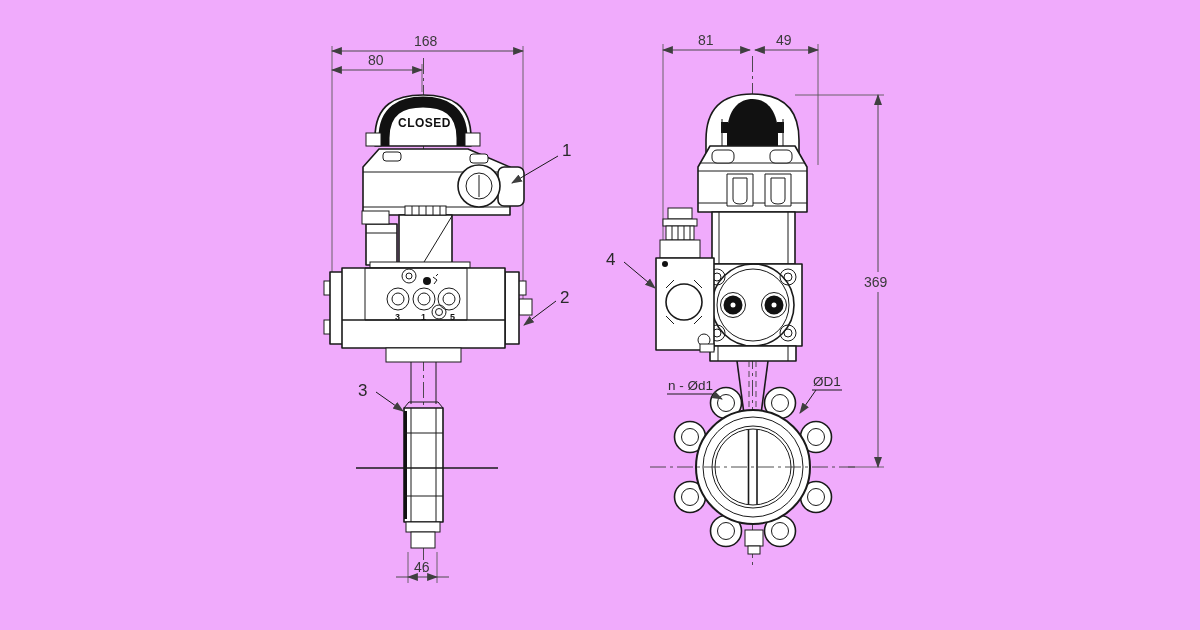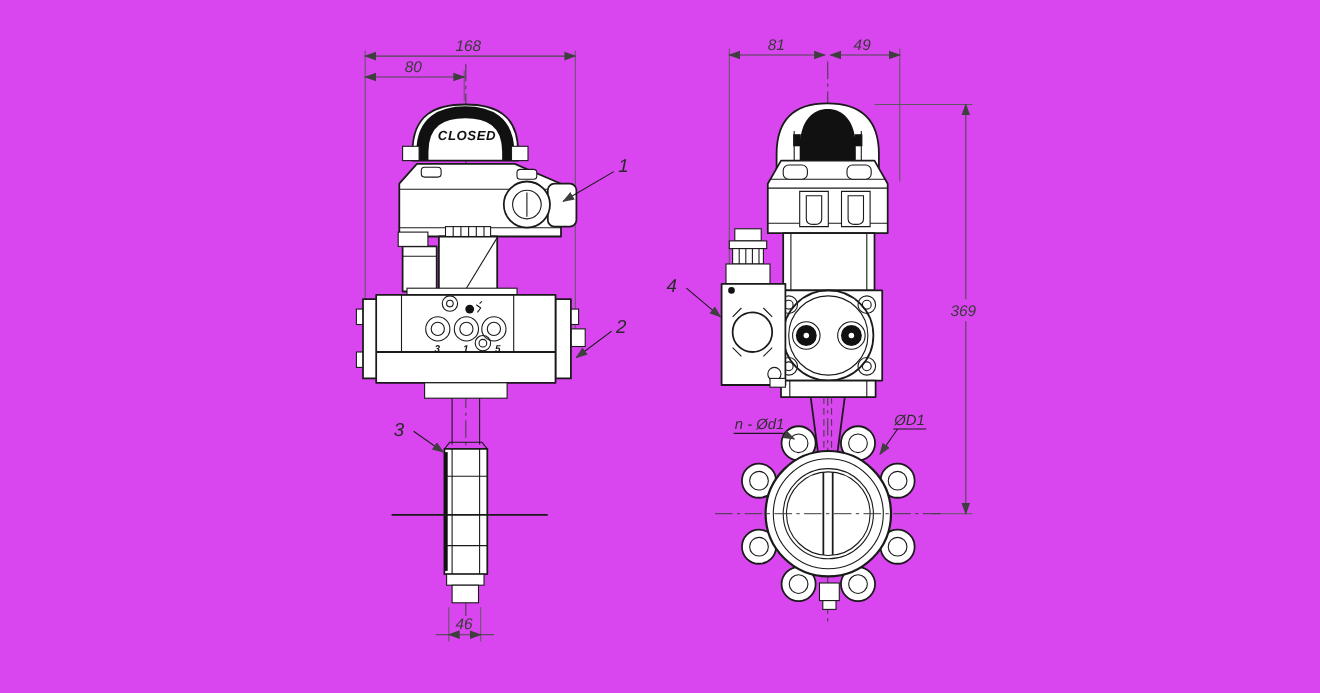--- a/index.html
+++ b/index.html
@@ -1,17 +1,17 @@
 <!DOCTYPE html>
 <html><head>
 <meta charset="utf-8">
 <style>
   html,body{margin:0;padding:0;background:#ffffff;}
-  .stage{position:relative;width:1200px;height:630px;background:#d946ef;overflow:hidden;
-         font-family:"Liberation Sans", sans-serif;font-style:italic;}
+  .stage{position:relative;width:1200px;height:630px;background:#f0abfc;overflow:hidden;
+         font-family:"Liberation Sans", sans-serif;}
   svg{position:absolute;left:0;top:0;}
   
   .outline{fill:none;stroke:#1a1a1a;stroke-width:1.6;stroke-linejoin:round;}
   .outline-thin{fill:none;stroke:#1a1a1a;stroke-width:1;stroke-linejoin:round;}
   .outline-heavy{fill:none;stroke:#111;stroke-width:3;}
   .white-fill{fill:#ffffff;stroke:#1a1a1a;stroke-width:1.6;stroke-linejoin:round;}
   .white-fill-thin{fill:#ffffff;stroke:#1a1a1a;stroke-width:1;}
   .black-fill{fill:#111111;stroke:none;}
   .dimline{fill:none;stroke:#4b4b4b;stroke-width:1;}
   .extline{fill:none;stroke:#5a5a5a;stroke-width:0.9;}

